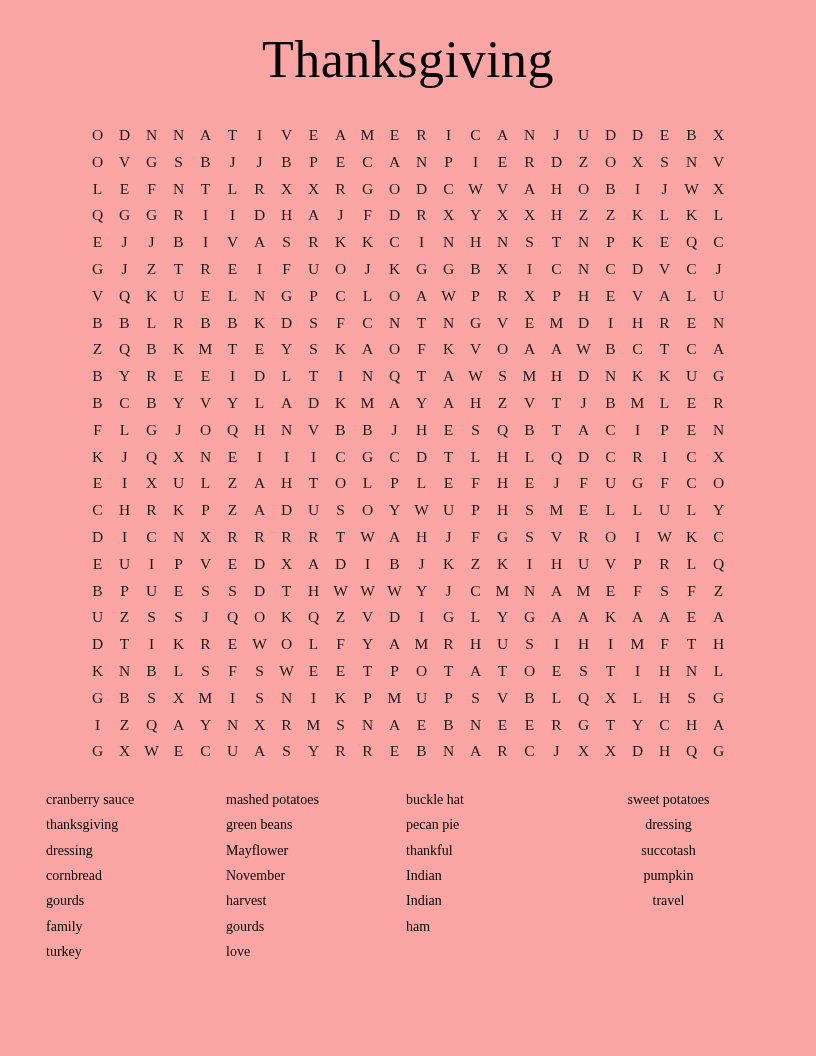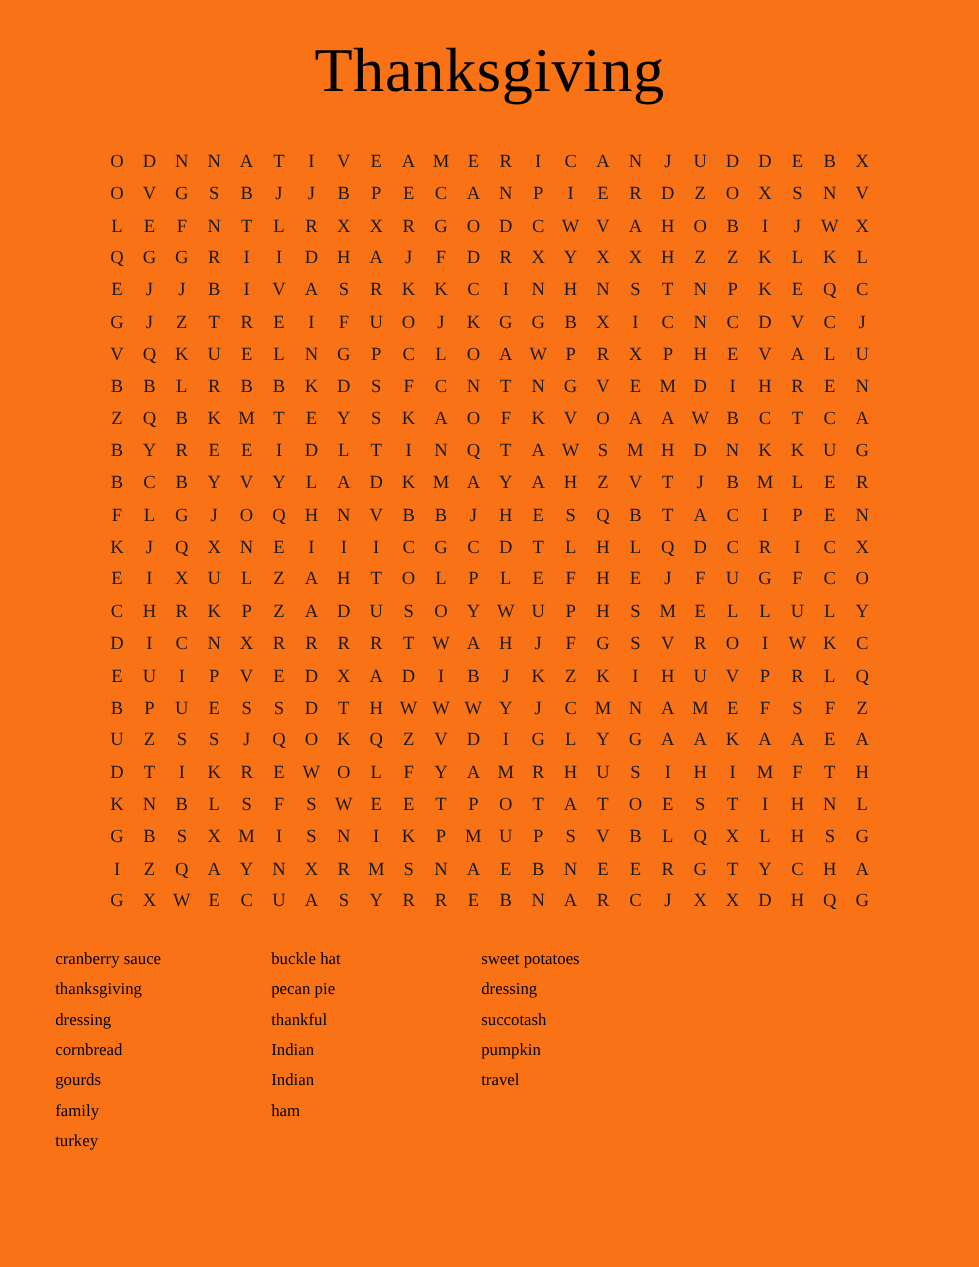--- a/index.html
+++ b/index.html
@@ -4,21 +4,21 @@
 <title>Thanksgiving Word Search</title>
 <style>
   html, body {
     margin: 0;
     padding: 0;
     background: #ffffff;
   }
   .page {
     width: 816px;
     height: 1056px;
-    background: #f97316;
+    background: #fca5a5;
     position: relative;
     overflow: hidden;
     box-sizing: border-box;
     font-family: "Liberation Serif", "DejaVu Serif", serif;
     color: #000000;
   }
   .puzzle-title {
     text-align: center;
     font-family: "Liberation Serif", "DejaVu Serif", serif;
     font-size: 52px;
@@ -58,21 +58,21 @@
     align-items: flex-start;
     box-sizing: border-box;
   }
   .word-col {
     display: flex;
     flex-direction: column;
   }
   .word-col.c0 { width: 180px; }
   .word-col.c1 { width: 180px; }
   .word-col.c2 { width: 175px; }
-  .word-col.c3 { width: 175px; }
+  .word-col.c3 { width: 175px; text-align: center; }
   .word-item {
     font-family: "Liberation Serif", "DejaVu Serif", serif;
     font-size: 14px;
     line-height: 25.3px;
     color: #000000;
     white-space: nowrap;
   }
 </style>
 </head>
 <body>
@@ -714,20 +714,29 @@
 
   <div class="wordlist">
       <div class="word-col c0">
         <div class="word-item">cranberry sauce</div>
         <div class="word-item">thanksgiving</div>
         <div class="word-item">dressing</div>
         <div class="word-item">cornbread</div>
         <div class="word-item">gourds</div>
         <div class="word-item">family</div>
         <div class="word-item">turkey</div>
+      </div>
+      <div class="word-col c1">
+        <div class="word-item">mashed potatoes</div>
+        <div class="word-item">green beans</div>
+        <div class="word-item">Mayflower</div>
+        <div class="word-item">November</div>
+        <div class="word-item">harvest</div>
+        <div class="word-item">gourds</div>
+        <div class="word-item">love</div>
       </div>
       <div class="word-col c2">
         <div class="word-item">buckle hat</div>
         <div class="word-item">pecan pie</div>
         <div class="word-item">thankful</div>
         <div class="word-item">Indian</div>
         <div class="word-item">Indian</div>
         <div class="word-item">ham</div>
       </div>
       <div class="word-col c3">

